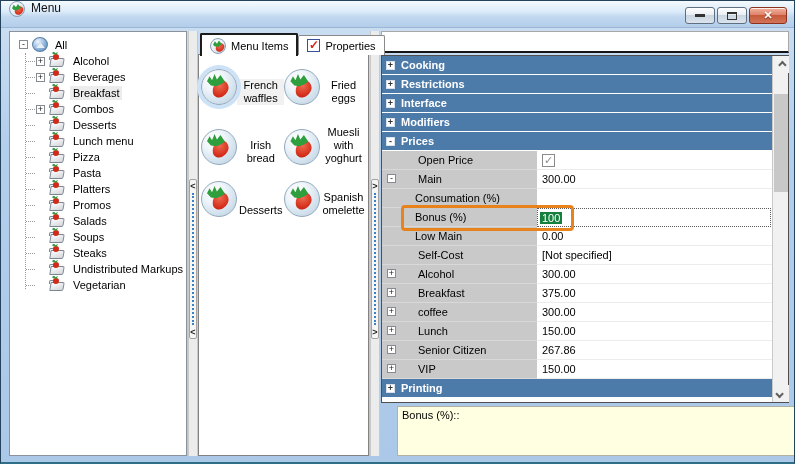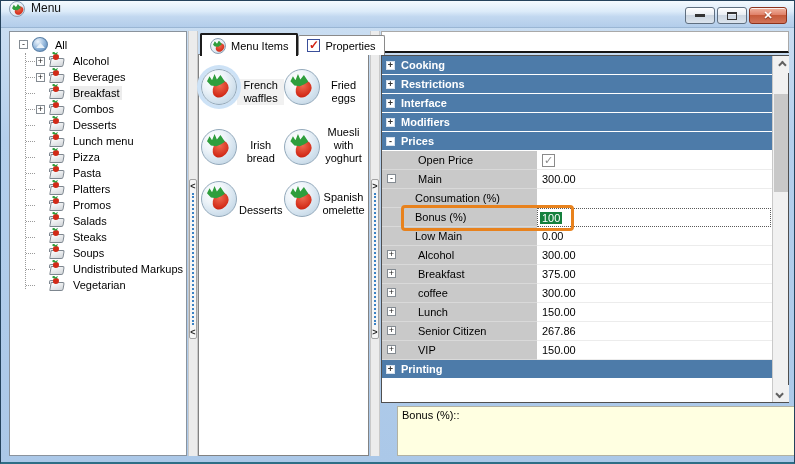--- a/index.html
+++ b/index.html
@@ -239,30 +239,30 @@
         </span>
       <span class="tlabel">Salads</span>
     </div>
     <div class="trow child">
       <span class="expspace"></span>
       <span class="ficon">
           <i class="ftab"></i>
           <i class="fbody"></i>
           <i class="fberry"></i>
         </span>
+      <span class="tlabel">Soups</span>
+    </div>
+    <div class="trow child">
+      <span class="expspace"></span>
+      <span class="ficon">
+          <i class="ftab"></i>
+          <i class="fbody"></i>
+          <i class="fberry"></i>
+        </span>
       <span class="tlabel">Steaks</span>
-    </div>
-    <div class="trow child">
-      <span class="expspace"></span>
-      <span class="ficon">
-          <i class="ftab"></i>
-          <i class="fbody"></i>
-          <i class="fberry"></i>
-        </span>
-      <span class="tlabel">Soups</span>
     </div>
     <div class="trow child">
       <span class="expspace"></span>
       <span class="ficon">
           <i class="ftab"></i>
           <i class="fbody"></i>
           <i class="fberry"></i>
         </span>
       <span class="tlabel">Undistributed Markups</span>
     </div>
@@ -395,20 +395,28 @@
 
       <div class="grow prow">
         <div class="plabel lv2">
           <span>Low Main</span>
         </div>
         <div class="pval">
           <span>0.00</span>
         </div>
       </div>
 
+      <div class="grow prow">
+        <div class="plabel lv1">
+          <span>Self-Cost</span>
+        </div>
+        <div class="pval">
+          <span>[Not specified]</span>
+        </div>
+      </div>
 
       <div class="grow prow">
         <div class="plabel lv1">
           <span class="pexp">+</span>
           <span>Alcohol</span>
         </div>
         <div class="pval">
           <span>300.00</span>
         </div>
       </div>

